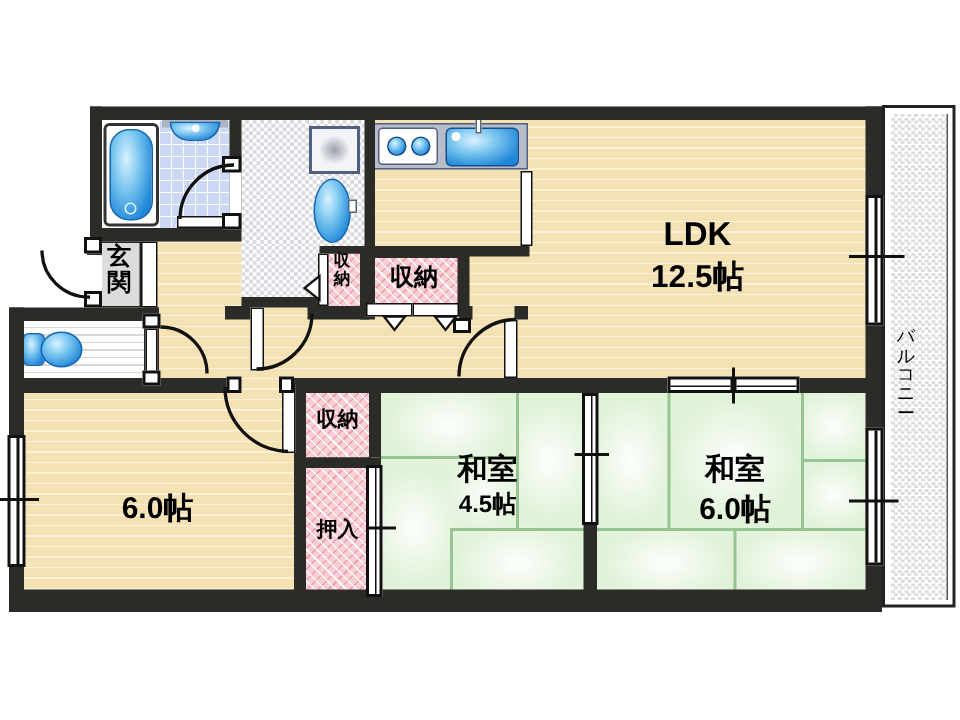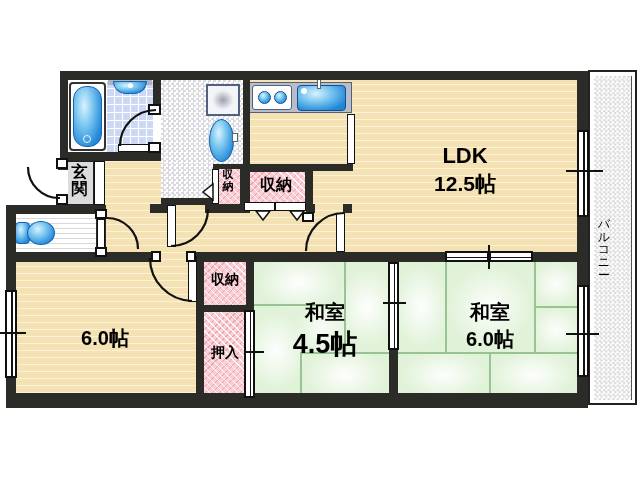--- a/index.html
+++ b/index.html
@@ -197,21 +197,21 @@
     <line x1="246" y1="352" x2="264" y2="352" stroke="#111" stroke-width="2"></line>
     <line x1="489" y1="245" x2="489" y2="269" stroke="#111" stroke-width="2"></line>
   </svg>
 
   <div class="lbl" style="left:415px;top:143px;width:100px;font-size:22px;">LDK</div>
   <div class="lbl" style="left:415px;top:170px;width:100px;font-size:21px;">12.5帖</div>
 
   <div class="lbl" style="left:66px;top:325px;width:78px;font-size:20px;">6.0帖</div>
 
   <div class="lbl" style="left:289px;top:299px;width:72px;font-size:20px;">和室</div>
-  <div class="lbl" style="left:287px;top:326px;width:76px;font-size:27px;">4.5帖</div>
+  <div class="lbl" style="left:287px;top:326px;width:76px;font-size:16px;">4.5帖</div>
 
   <div class="lbl" style="left:454px;top:299px;width:72px;font-size:20px;">和室</div>
   <div class="lbl" style="left:452px;top:326px;width:76px;font-size:20px;">6.0帖</div>
 
   <div class="lbl" style="left:250px;top:175px;width:52px;font-size:16px;">収納</div>
   <div class="lbl vtext" style="left:221px;top:169px;width:14px;font-size:11px;">収納</div>
   <div class="lbl" style="left:204px;top:271px;width:42px;font-size:14px;">収納</div>
   <div class="lbl" style="left:204px;top:344px;width:42px;font-size:14px;">押入</div>
   <div class="lbl vtext" style="left:70px;top:164px;width:19px;font-size:16px;">玄関</div>
   <div class="lbl vtext" style="left:597px;top:218px;width:14px;font-size:12px;font-weight:normal;">バルコニー</div>

